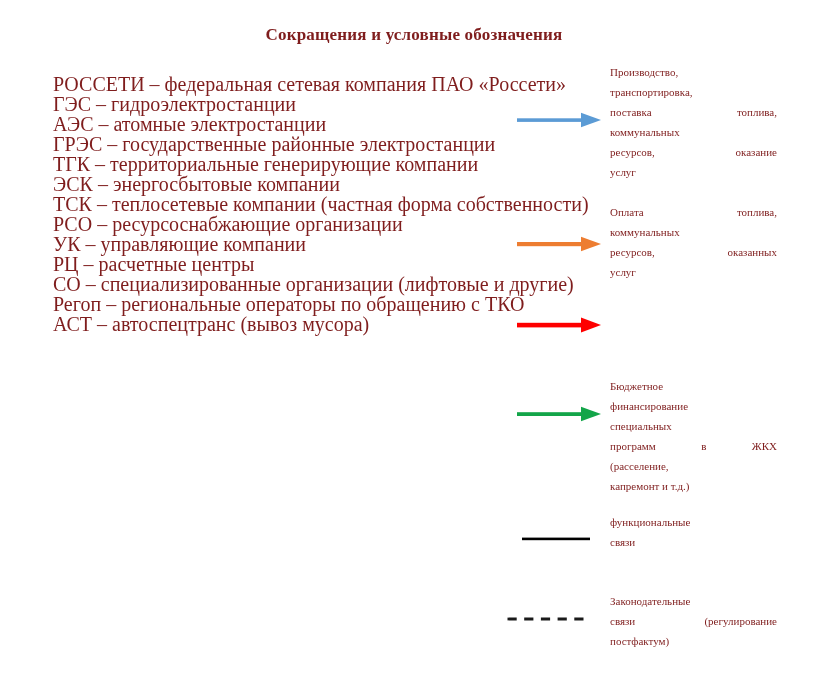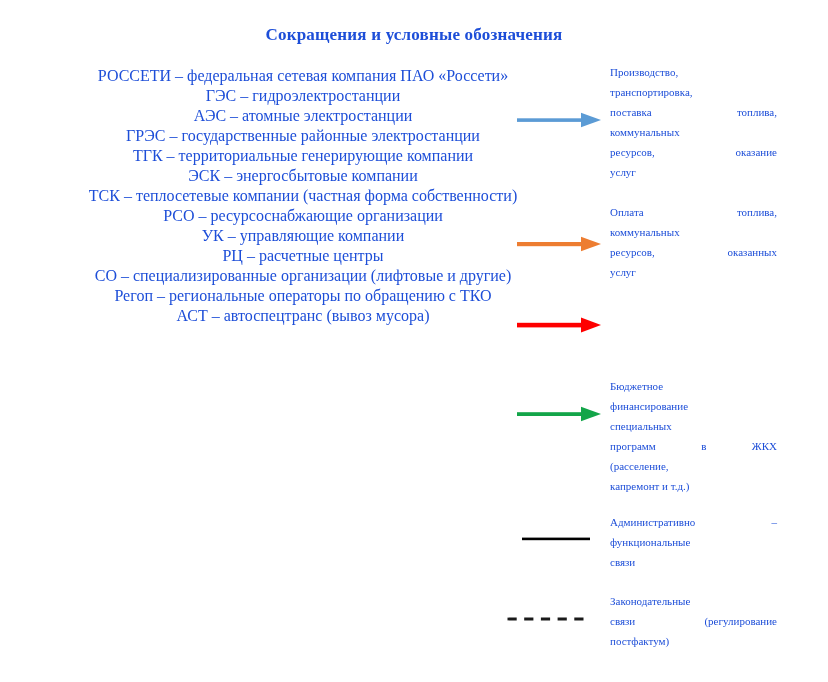--- a/index.html
+++ b/index.html
@@ -2,42 +2,41 @@
 <html><head>
 <meta charset="utf-8">
 <style>
   html, body { margin: 0; padding: 0; background: #ffffff; }
   .page {
     position: relative;
     width: 828px;
     height: 682px;
     background: #ffffff;
     font-family: "Liberation Serif", "DejaVu Serif", serif;
-    color: #1d4ed8;
+    color: #7f1d1d;
     overflow: hidden;
   }
   .title {
     position: absolute;
     top: 25px;
     left: 0;
     width: 828px;
     text-align: center;
     font-weight: bold;
     font-size: 17px;
     letter-spacing: 0.2px;
   }
   .abbr-list {
     position: absolute;
     left: 53px;
-    top: 66px;
+    top: 74px;
     width: 500px;
-    font-size: 16px;
+    font-size: 20px;
     line-height: 20px;
     white-space: nowrap;
-    text-align: center;
   }
   .lblock {
     position: absolute;
     left: 610px;
     width: 167px;
     font-size: 11px;
     line-height: 20px;
   }
   .jl { text-align: justify; text-align-last: justify; }
   .ll { text-align: left; }
@@ -121,21 +120,20 @@
   <div class="lblock b4">
     <div class="jl">Бюджетное</div>
     <div class="jl">финансирование</div>
     <div class="jl">специальных</div>
     <div class="jl">программ в ЖКХ</div>
     <div class="jl">(расселение,</div>
     <div class="ll">капремонт и т.д.)</div>
   </div>
 
   <div class="lblock b5">
-    <div class="jl">Административно –</div>
     <div class="jl">функциональные</div>
     <div class="ll">связи</div>
   </div>
 
   <div class="lblock b6">
     <div class="jl">Законодательные</div>
     <div class="jl">связи (регулирование</div>
     <div class="ll">постфактум)</div>
   </div>
 

